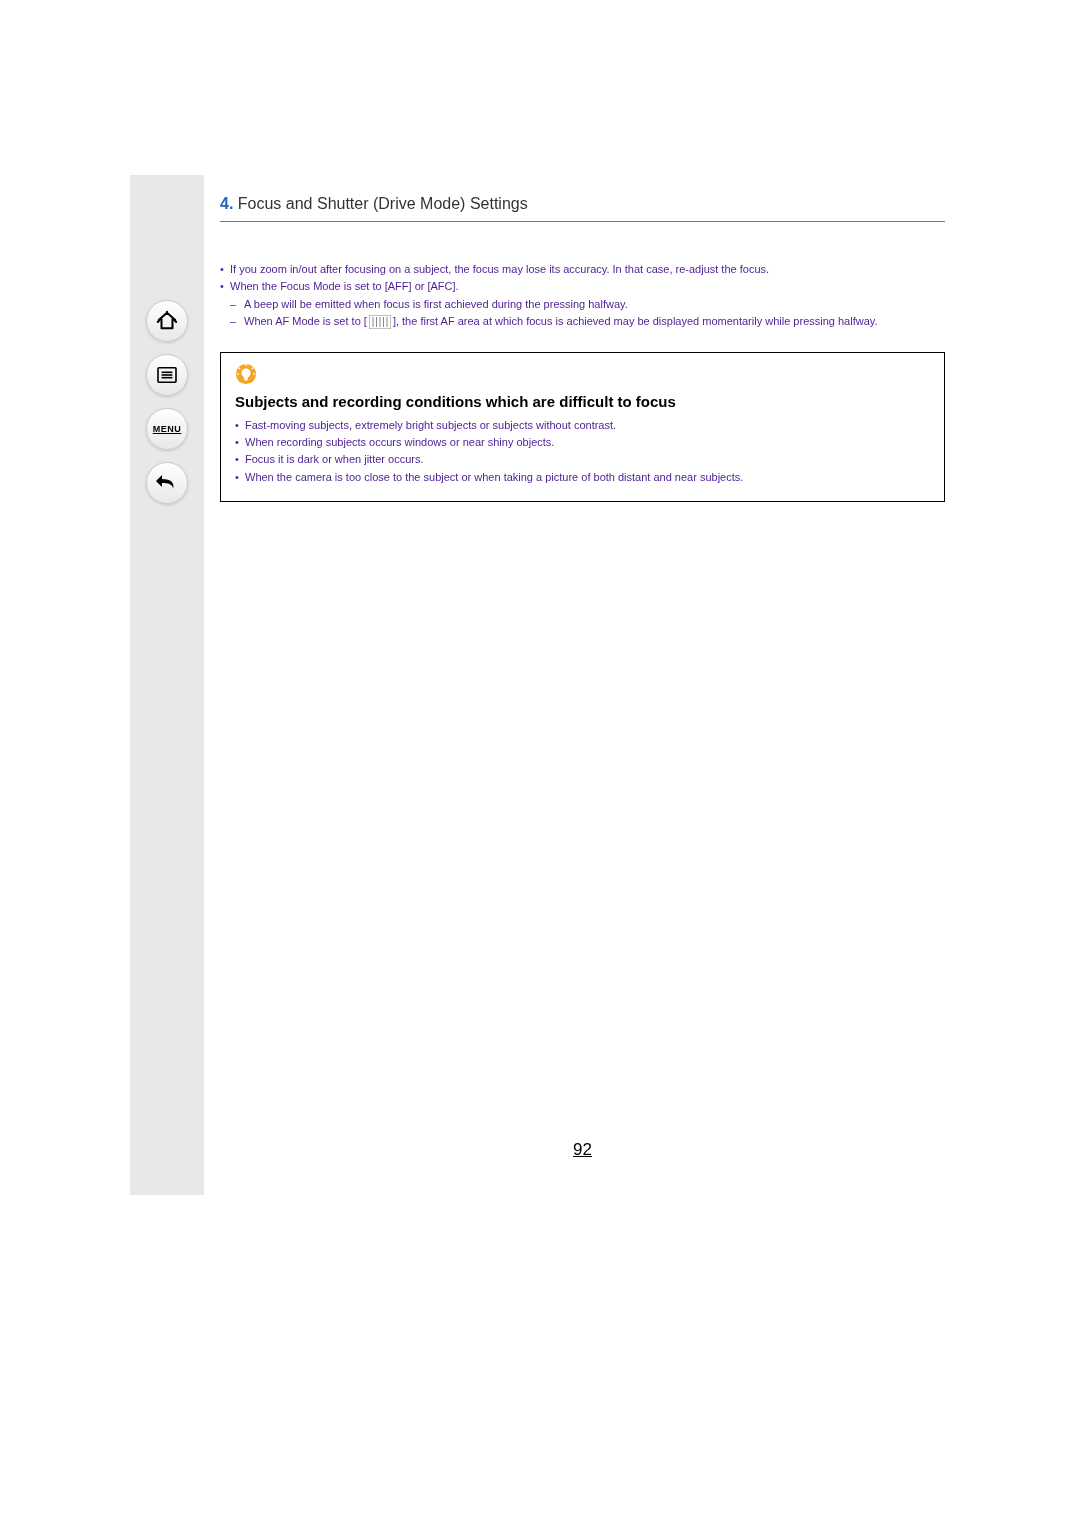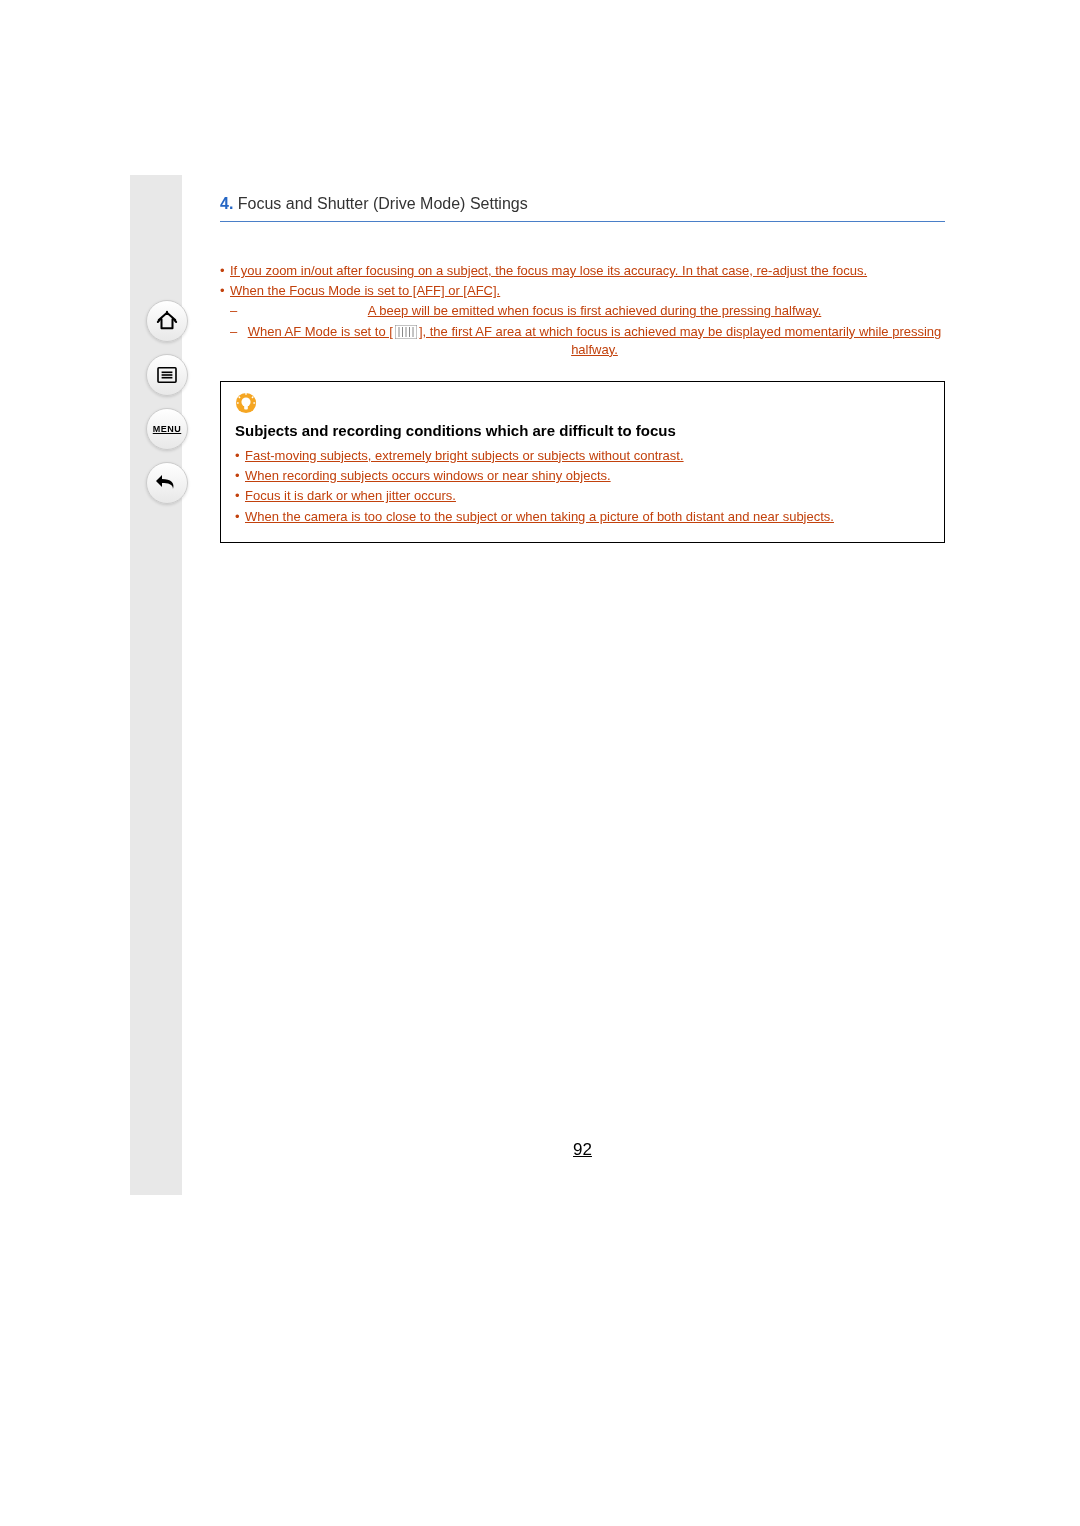--- a/index.html
+++ b/index.html
@@ -11,21 +11,21 @@
       font-family: Arial, Helvetica, sans-serif;
       background: #ffffff;
       width: 1080px;
       height: 1526px;
       position: relative;
     }
     .sidebar {
       position: absolute;
       left: 130px;
       top: 175px;
-      width: 52px;
+      width: 74px;
       height: 1020px;
       background: #e8e8e8;
     }
     .nav-button {
       width: 42px;
       height: 42px;
       background: linear-gradient(to bottom, #ffffff, #e8e8e8);
       border: 1px solid #ccc;
       border-radius: 50%;
       display: flex;
@@ -62,44 +62,42 @@
       color: #333;
       padding-bottom: 8px;
       border-bottom: 1px solid #4a7fc8;
       margin-bottom: 40px;
     }
     .breadcrumb-number {
       color: #2566c4;
       font-weight: bold;
     }
     .body-text {
-      font-size: 13px;
+      font-size: 11px;
       line-height: 1.4;
-      color: #c2410c;
-      text-decoration: underline;
+      color: #4c1d95;
     }
     .bullet-list {
       list-style: none;
     }
     .bullet-item {
       position: relative;
       padding-left: 10px;
       margin-bottom: 2px;
     }
     .bullet-item::before {
       content: "•";
       position: absolute;
       left: 0;
       top: 0;
     }
     .sub-item {
       position: relative;
       padding-left: 24px;
       margin-bottom: 2px;
-      text-align: center;
     }
     .sub-item::before {
       content: "–";
       position: absolute;
       left: 10px;
       top: 0;
     }
     .info-box {
       border: 1.5px solid #000;
       margin-top: 22px;

